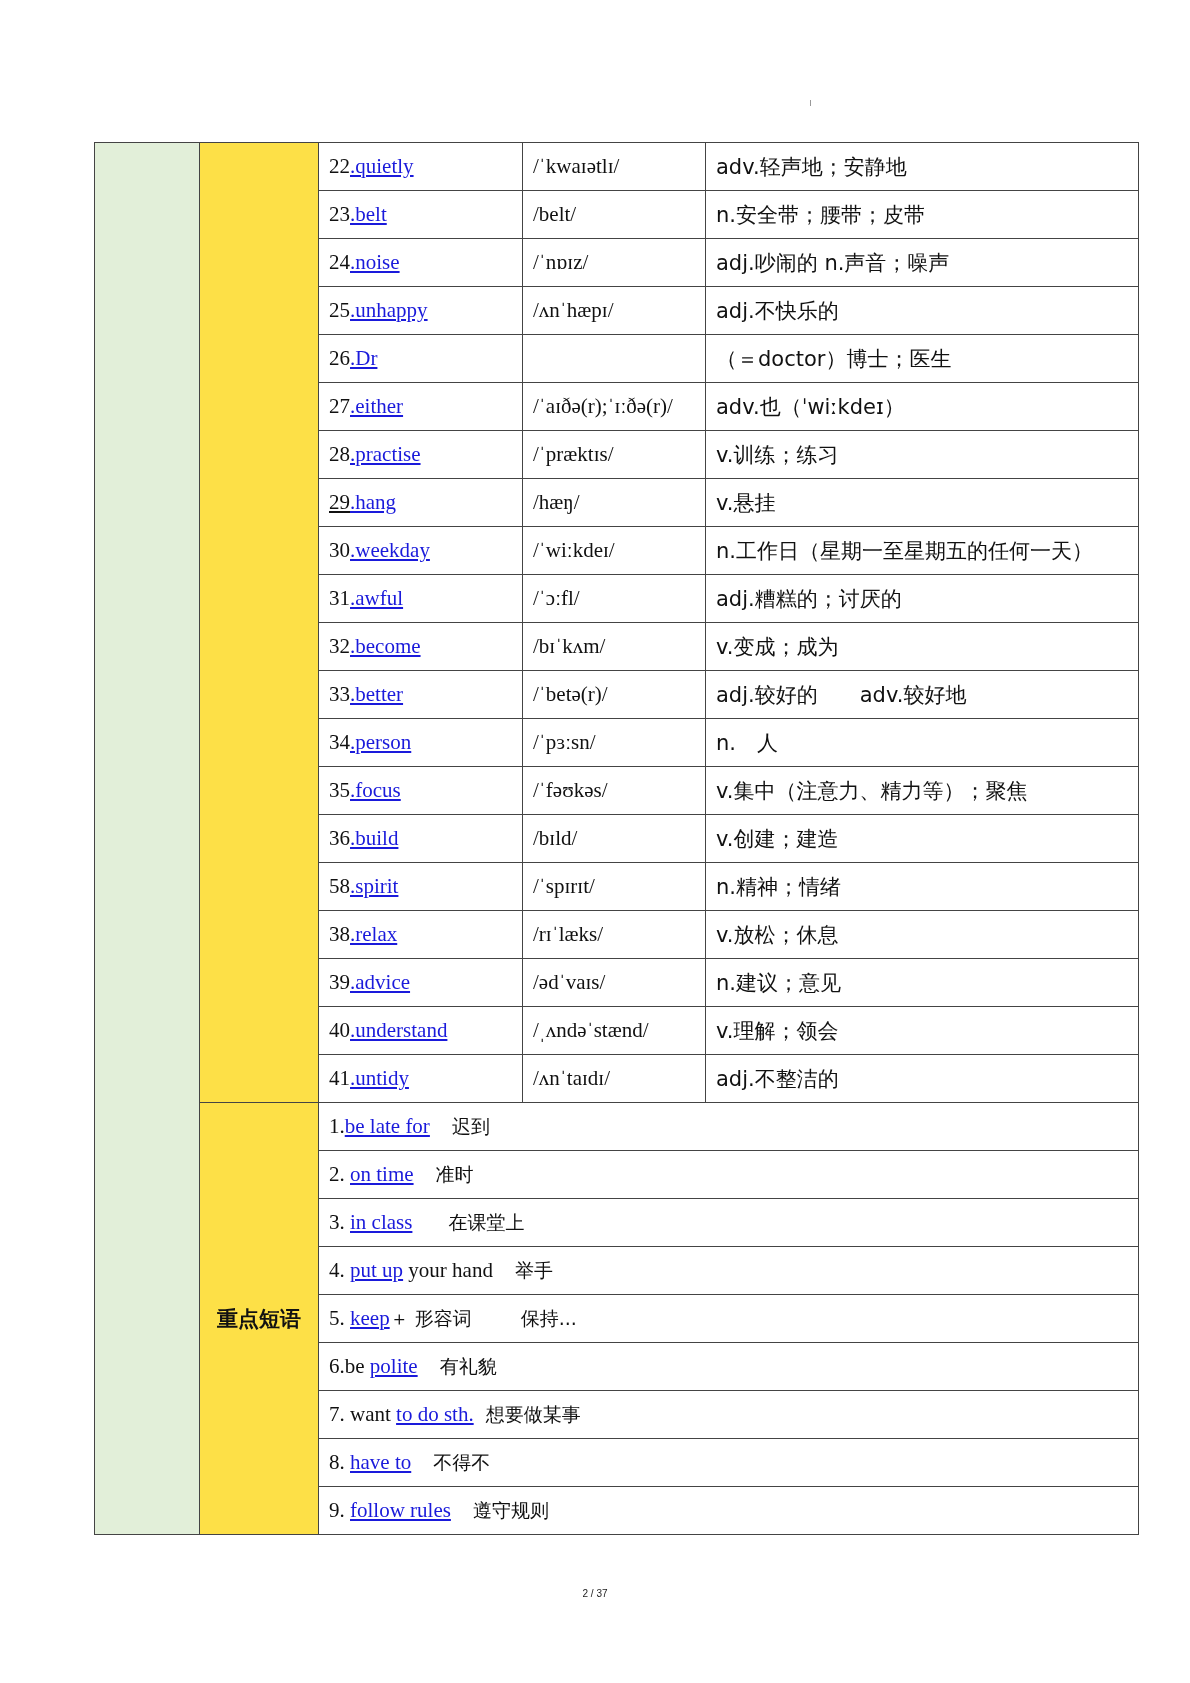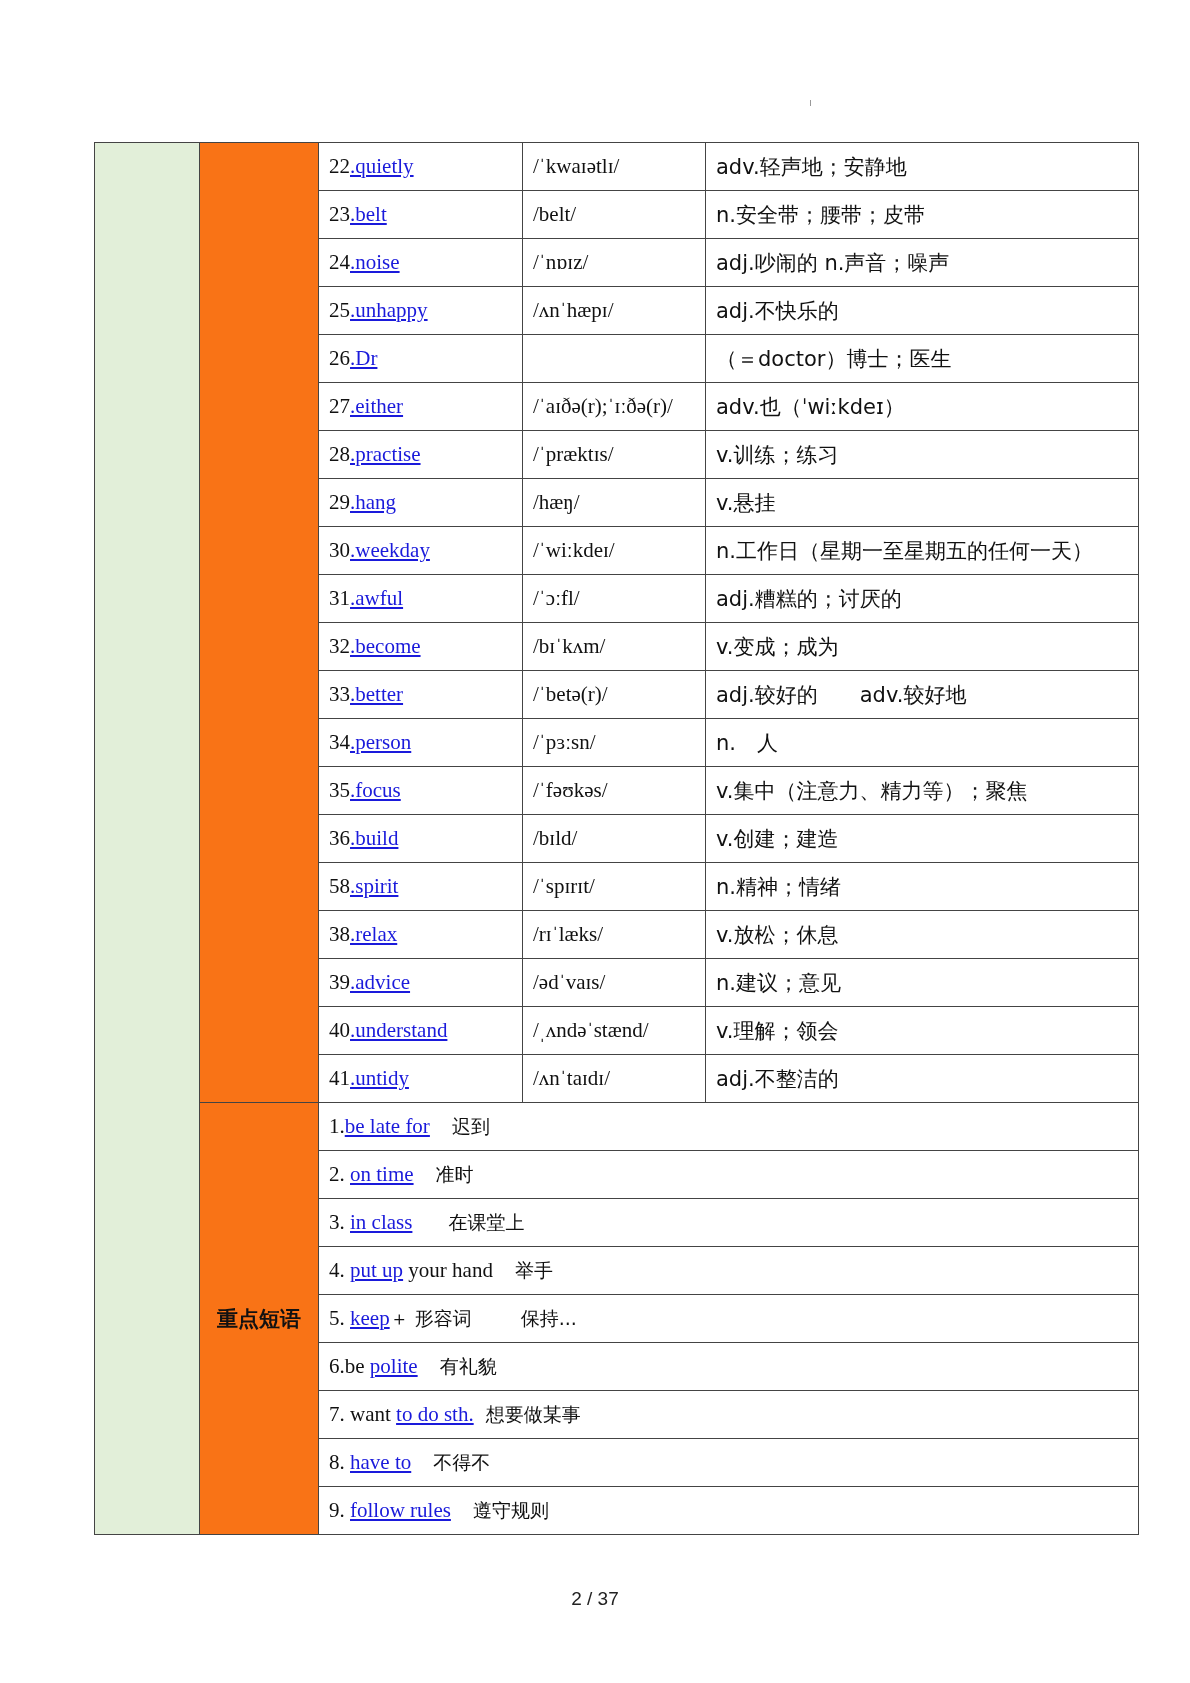--- a/index.html
+++ b/index.html
@@ -1,29 +1,29 @@
 <!DOCTYPE html>
 <html><head>
   <meta charset="utf-8">
   <style>
     html, body { margin: 0; padding: 0; background: #ffffff; }
     body { width: 1190px; height: 1683px; position: relative; font-family: "Liberation Serif", "DejaVu Serif", serif; color: #111; }
     .mark { position: absolute; left: 810px; top: 100px; width: 1px; height: 6px; background: #999; }
     table.main { position: absolute; left: 94px; top: 142px; border-collapse: collapse; width: 1045px; }
     table.main td { border: 1.5px solid #444; padding: 0; vertical-align: middle; }
     td.green { background: #e2efd9; width: 104px; }
-    td.gray { background: #f97316; width: 118px; text-align: center; font-family: "DejaVu Sans", sans-serif; font-weight: bold; font-size: 21px; color: #111; }
+    td.gray { background: #fde047; width: 118px; text-align: center; font-family: "DejaVu Sans", sans-serif; font-weight: bold; font-size: 21px; color: #111; }
     td.w { width: 193px; height: 47px; padding-left: 10px !important; font-size: 21px; white-space: nowrap; }
     td.p { width: 172px; padding-left: 10px !important; font-size: 21px; white-space: nowrap; }
     td.m { padding-left: 10px !important; font-size: 21px; white-space: nowrap; margin-left: 42px; }
     td.ph { height: 47px; padding-left: 10px !important; font-size: 21px; white-space: nowrap; margin-left: 28px; }
     .link { color: #1a1adb; text-decoration: underline; text-decoration-color: #1a1adb; }
     .zh { font-family: "DejaVu Sans", sans-serif; font-size: 19px; }
     .gap { display: inline-block; width: 22px; }
-    .footer { position: absolute; top: 1588px; left: 0; width: 1190px; text-align: center; font-family: "Liberation Sans", sans-serif; font-size: 19px; color: #222; }
+    .footer { position: absolute; top: 1588px; left: 0; width: 1190px; text-align: center; font-family: "Liberation Sans", sans-serif; font-size: 10px; color: #222; }
   </style>
 </head>
 <body>
 
 <div class="mark"></div>
 
 <table class="main">
   <tbody id="tbody">
 
     <tr>
@@ -57,21 +57,21 @@
         <td class="w"><span>27</span><span class="link">.either  </span></td>
         <td class="p">/ˈaɪðə(r);ˈɪːðə(r)/</td>
         <td class="m zh">adv.也（ˈwiːkdeɪ）</td>
       </tr>
     <tr>
         <td class="w"><span>28</span><span class="link">.practise  </span></td>
         <td class="p">/ˈpræktɪs/</td>
         <td class="m zh">v.训练；练习</td>
       </tr>
     <tr>
-        <td class="w"><span style="">29</span><span class="link">.hang  </span></td>
+        <td class="w"><span style="text-decoration:underline">29</span><span class="link">.hang  </span></td>
         <td class="p">/hæŋ/</td>
         <td class="m zh">v.悬挂</td>
       </tr>
     <tr>
         <td class="w"><span>30</span><span class="link">.weekday  </span></td>
         <td class="p">/ˈwiːkdeɪ/</td>
         <td class="m zh">n.工作日（星期一至星期五的任何一天）</td>
       </tr>
     <tr>
         <td class="w"><span>31</span><span class="link">.awful  </span></td>

